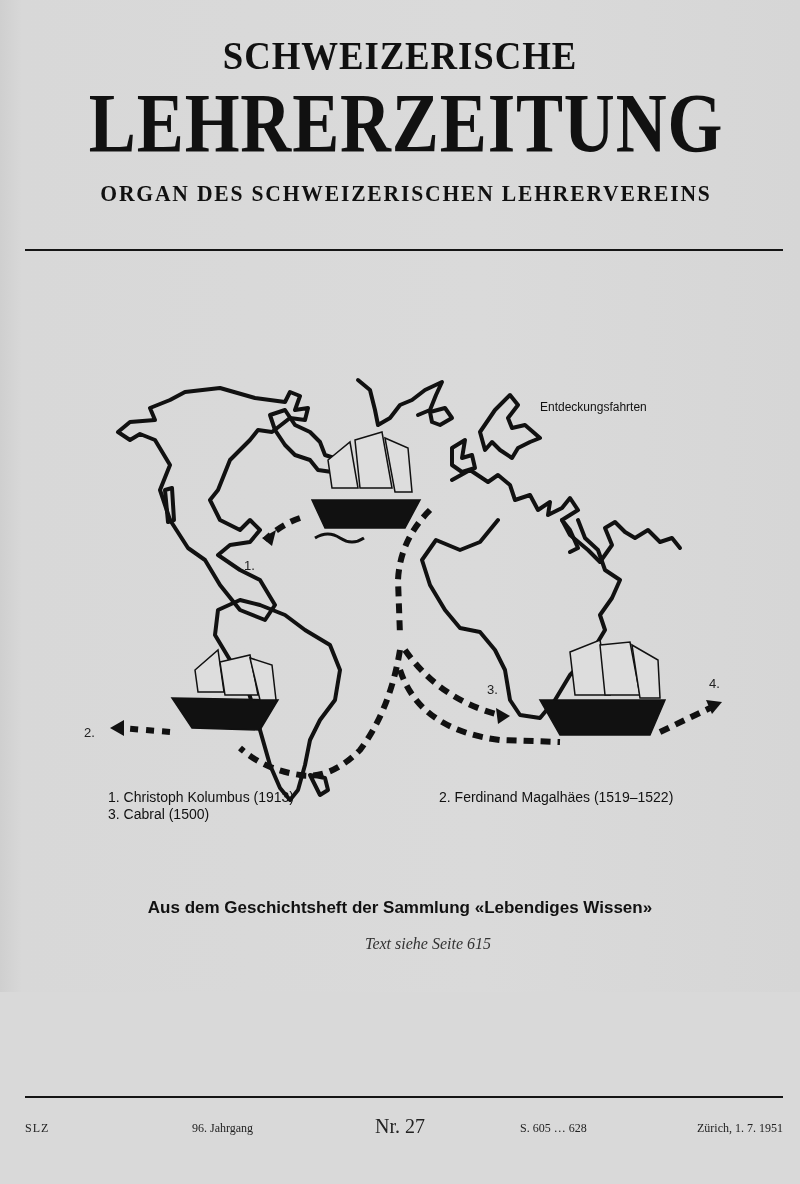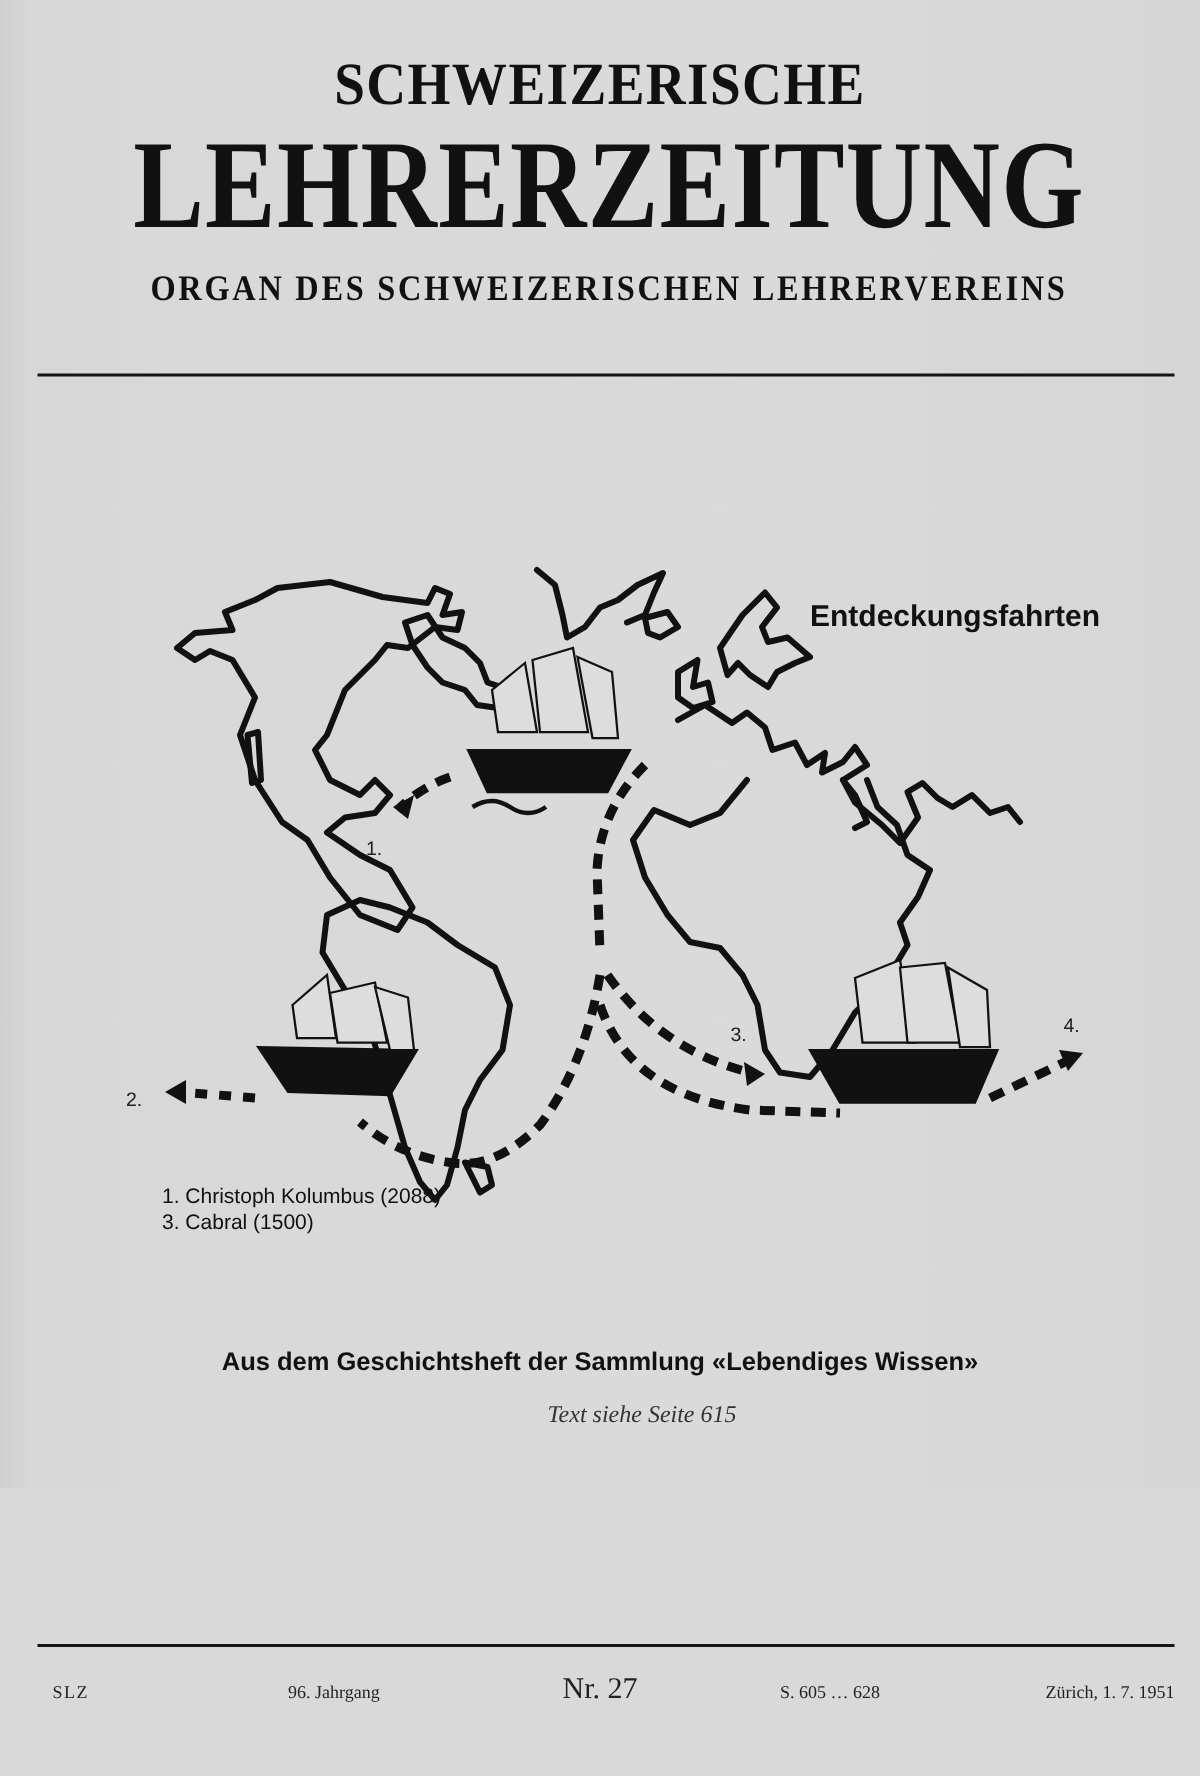--- a/index.html
+++ b/index.html
@@ -48,21 +48,21 @@
     .rule {
       position: absolute; left: 25px; width: 758px; height: 2px; background: #151515;
     }
     .rule.top { top: 249px; }
     .rule.bottom { top: 1096px; }
 
     .map-wrap { position: absolute; left: 100px; top: 370px; width: 640px; height: 440px; }
     .map-wrap svg { position: absolute; left: 0; top: 0; }
     .map-title {
       position: absolute; left: 540px; top: 400px;
-      font-family: "Liberation Sans", sans-serif; font-weight: bold; font-size: 20px;
+      font-family: "Liberation Sans", sans-serif; font-weight: normal; font-size: 12px;
     }
     .route-num {
       position: absolute;
       font-family: "Liberation Sans", sans-serif; font-size: 13px; color: #222;
     }
 
     .legend {
       position: absolute; top: 789px;
       font-family: "Liberation Sans", sans-serif; font-size: 14px; line-height: 17px; color: #111;
     }
@@ -77,21 +77,21 @@
     .caption-sub {
       position: absolute; top: 935px; left: 0; width: 800px; text-align: center;
       font-family: "Liberation Serif", serif; font-style: italic; font-size: 16px; color: #333; margin-left: 28px;
     }
 
     .footer {
       position: absolute; top: 1116px; left: 25px; width: 758px; height: 24px;
       font-family: "Liberation Serif", serif; font-size: 12px; color: #222;
     }
     .footer span { position: absolute; bottom: 4px; white-space: nowrap; }
-    .footer .f-slz { left: 0; letter-spacing: 1px; margin-left: 10px; }
+    .footer .f-slz { left: 0; letter-spacing: 1px; }
     .footer .f-year { left: 157px; margin-left: 10px; }
     .footer .f-nr { left: 350px; font-weight: normal; font-size: 20px; bottom: 2px; }
     .footer .f-pages { left: 495px; }
     .footer .f-date { right: 0; }
   </style>
 </head>
 <body>
 
 <div class="page">
 
@@ -166,28 +166,32 @@
 
   <div class="map-title">Entdeckungsfahrten</div>
   <div class="route-num" style="left:244px; top:558px;">1.</div>
   <div class="route-num" style="left:84px; top:725px;">2.</div>
   <div class="route-num" style="left:487px; top:682px;">3.</div>
   <div class="route-num" style="left:709px; top:676px;">4.</div>
 
   <div class="legend left">
     <div>
       <span>1.</span>
-      <span>Christoph Kolumbus (2088)</span>
+      <span>Christoph Kolumbus (1913)</span>
     </div>
     <div>
       <span>3.</span>
       <span>Cabral (1500)</span>
     </div>
   </div>
   <div class="legend right">
+    <div>
+      <span>2.</span>
+      <span>Ferdinand Magalhäes (1519–1522)</span>
+    </div>
   </div>
 
   <div class="caption">Aus dem Geschichtsheft der Sammlung «Lebendiges Wissen»</div>
   <div class="caption-sub">Text siehe Seite 615</div>
 
   <div class="rule bottom"></div>
   <div class="footer">
     <span class="f-slz">SLZ</span>
     <span class="f-year">96. Jahrgang</span>
     <span class="f-nr">Nr. 27</span>

